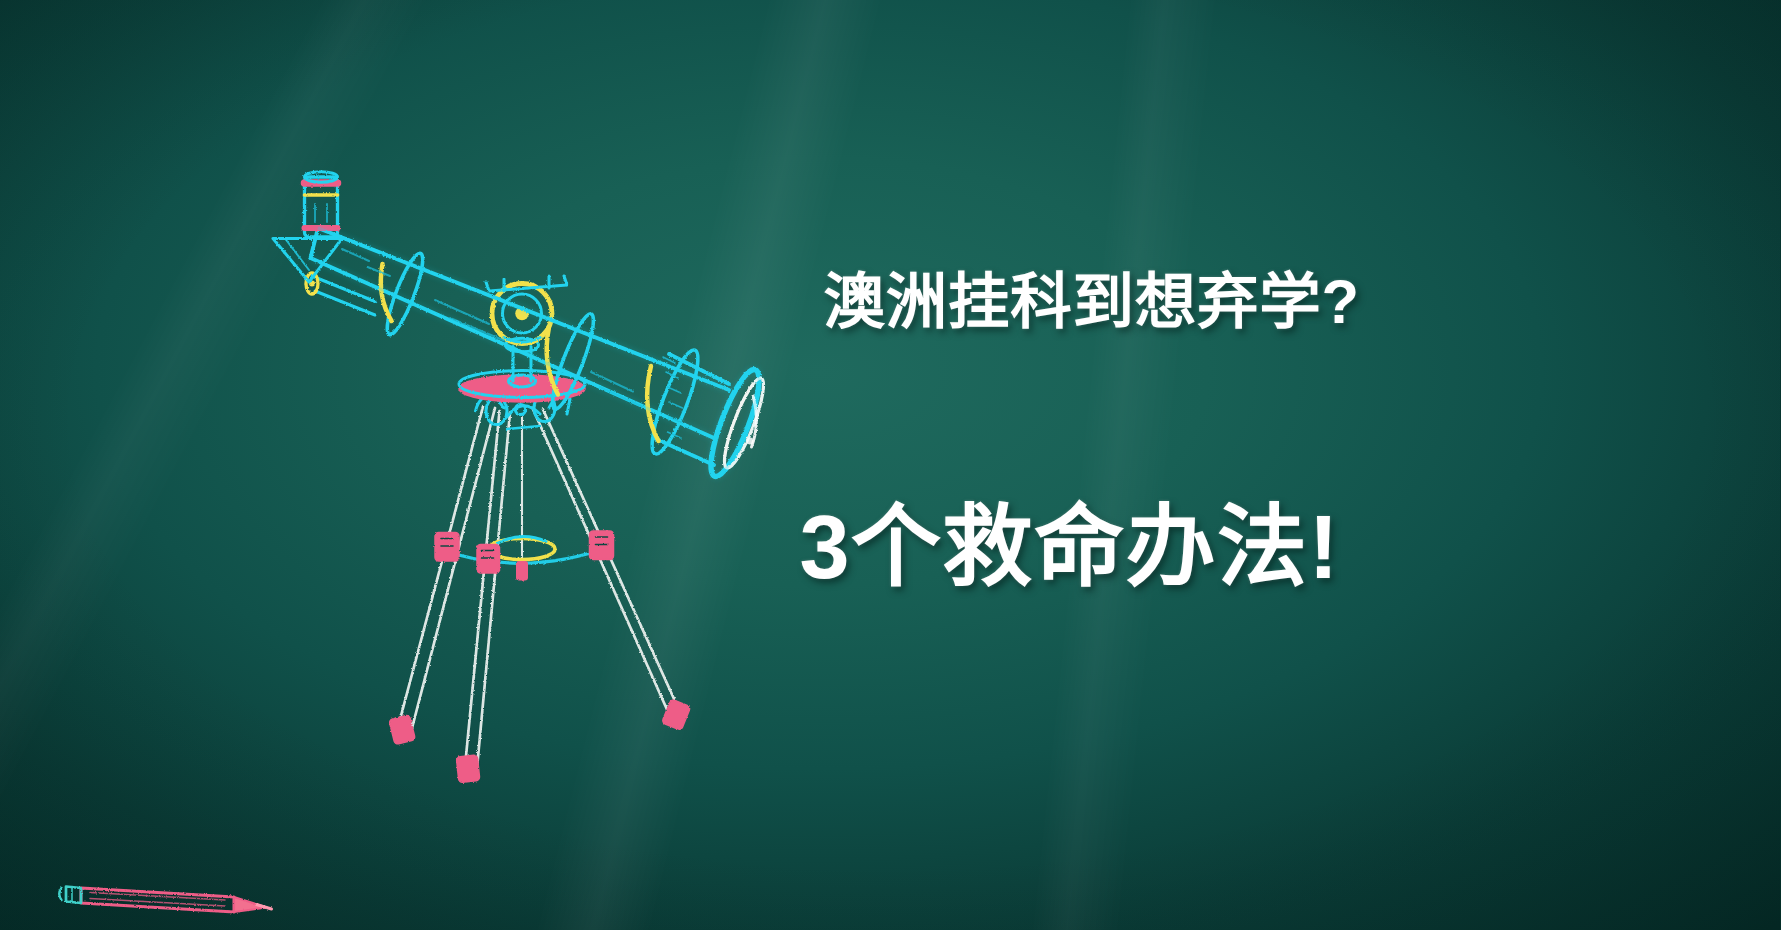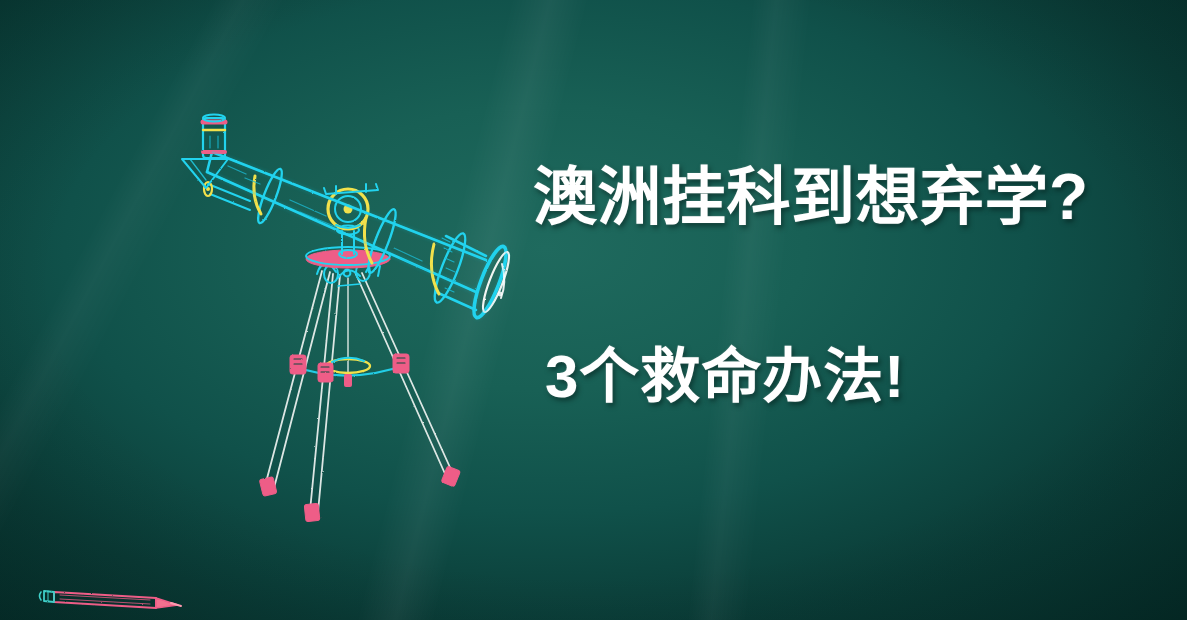--- a/index.html
+++ b/index.html
@@ -68,41 +68,41 @@
   }
 
   .headline-block {
     position: absolute;
     left: 533px;
     top: 163px;
     width: 620px;
   }
 
   .headline {
-    margin: 0;
+    margin: 16px;
     color: #ffffff;
-    font-size: 64px;
+    font-size: 41px;
     line-height: 1.08;
     font-weight: 700;
     letter-spacing: 0.5px;
     text-shadow:
       2px 3px 5px rgba(0, 25, 22, 0.55),
       0 0 2px rgba(255,255,255,0.25);
     white-space: nowrap;
   }
 
   .subhead-block {
     position: absolute;
     left: 533px;
     top: 333px;
     width: 620px;
   }
 
   .subheadline {
-    margin: 12px;
+    margin: 0;
     color: #ffffff;
     font-size: 60px;
     line-height: 1.08;
     font-weight: 700;
     letter-spacing: 1px;
     text-shadow:
       2px 3px 5px rgba(0, 25, 22, 0.55),
       0 0 2px rgba(255,255,255,0.25);
     white-space: nowrap;
   }

